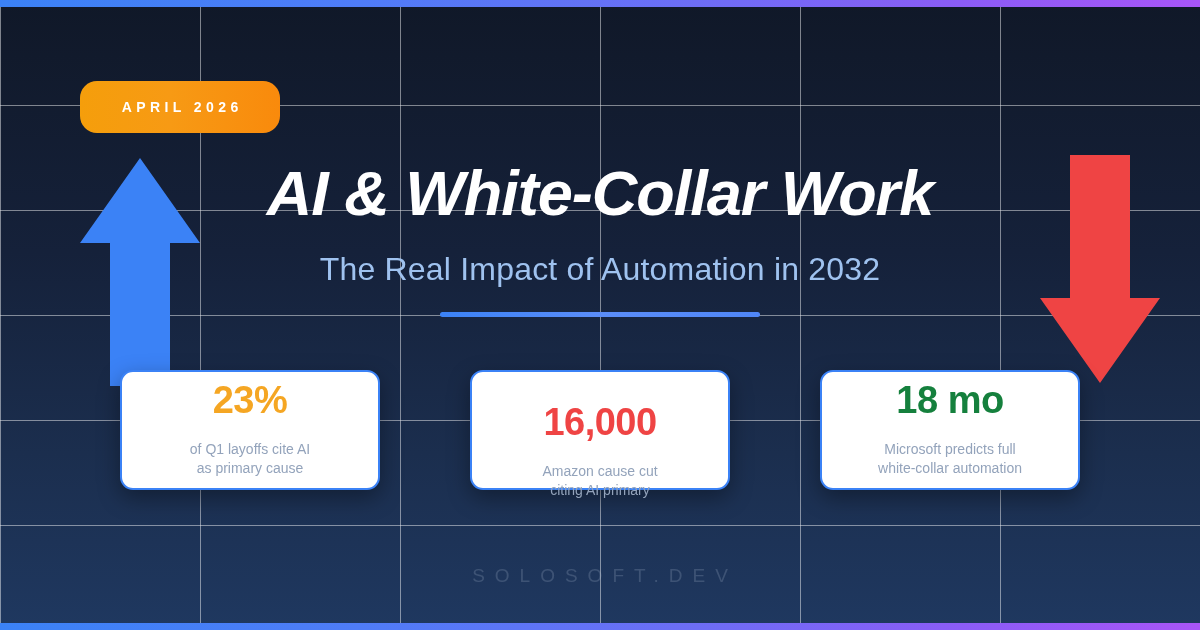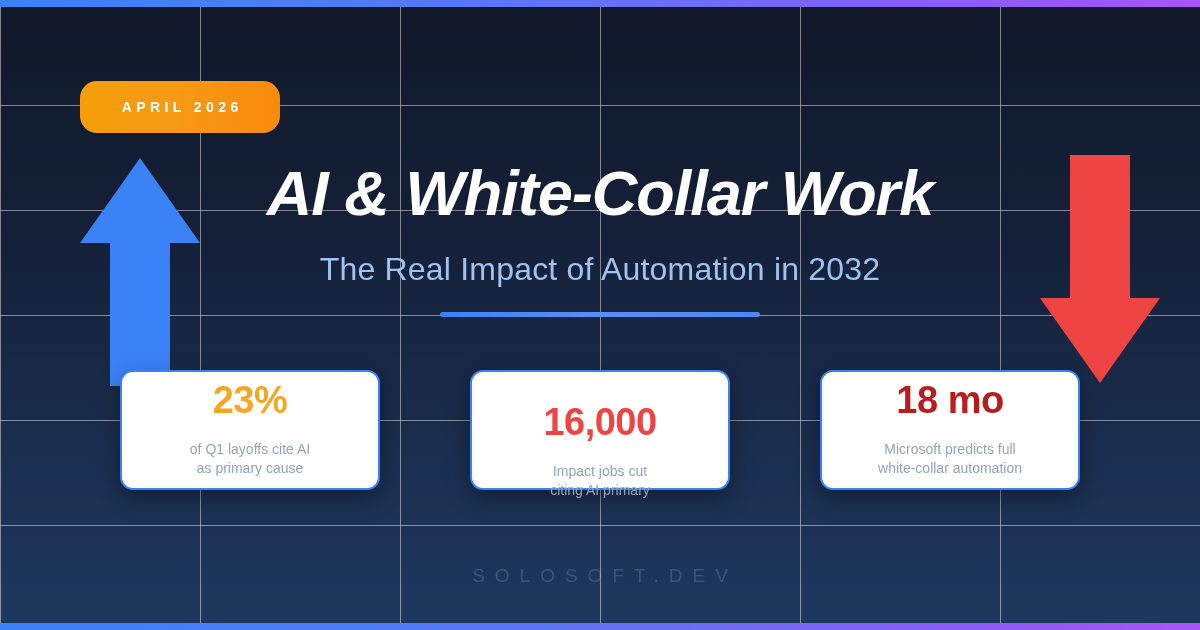--- a/index.html
+++ b/index.html
@@ -177,27 +177,27 @@
       <div class="card-value" style="color: rgb(245, 166, 35);">23%</div>
       <div class="card-label">
         <span>of Q1 layoffs cite AI</span><br>
         <span>as primary cause</span>
       </div>
     </div>
 
     <div class="card">
       <div class="card-value" style="color: rgb(239, 68, 68); margin-top: 44px;">16,000</div>
       <div class="card-label">
-        <span>Impact jobs cut</span><br>
+        <span>Amazon cause cut</span><br>
         <span>citing AI primary</span>
       </div>
     </div>
 
     <div class="card">
-      <div class="card-value" style="color: #b91c1c;">18 mo</div>
+      <div class="card-value" style="color: #15803d;">18 mo</div>
       <div class="card-label">
         <span>Microsoft predicts full</span><br>
         <span>white-collar automation</span>
       </div>
     </div>
 
   </div>
 
   <div class="watermark">SOLOSOFT.DEV</div>
 

